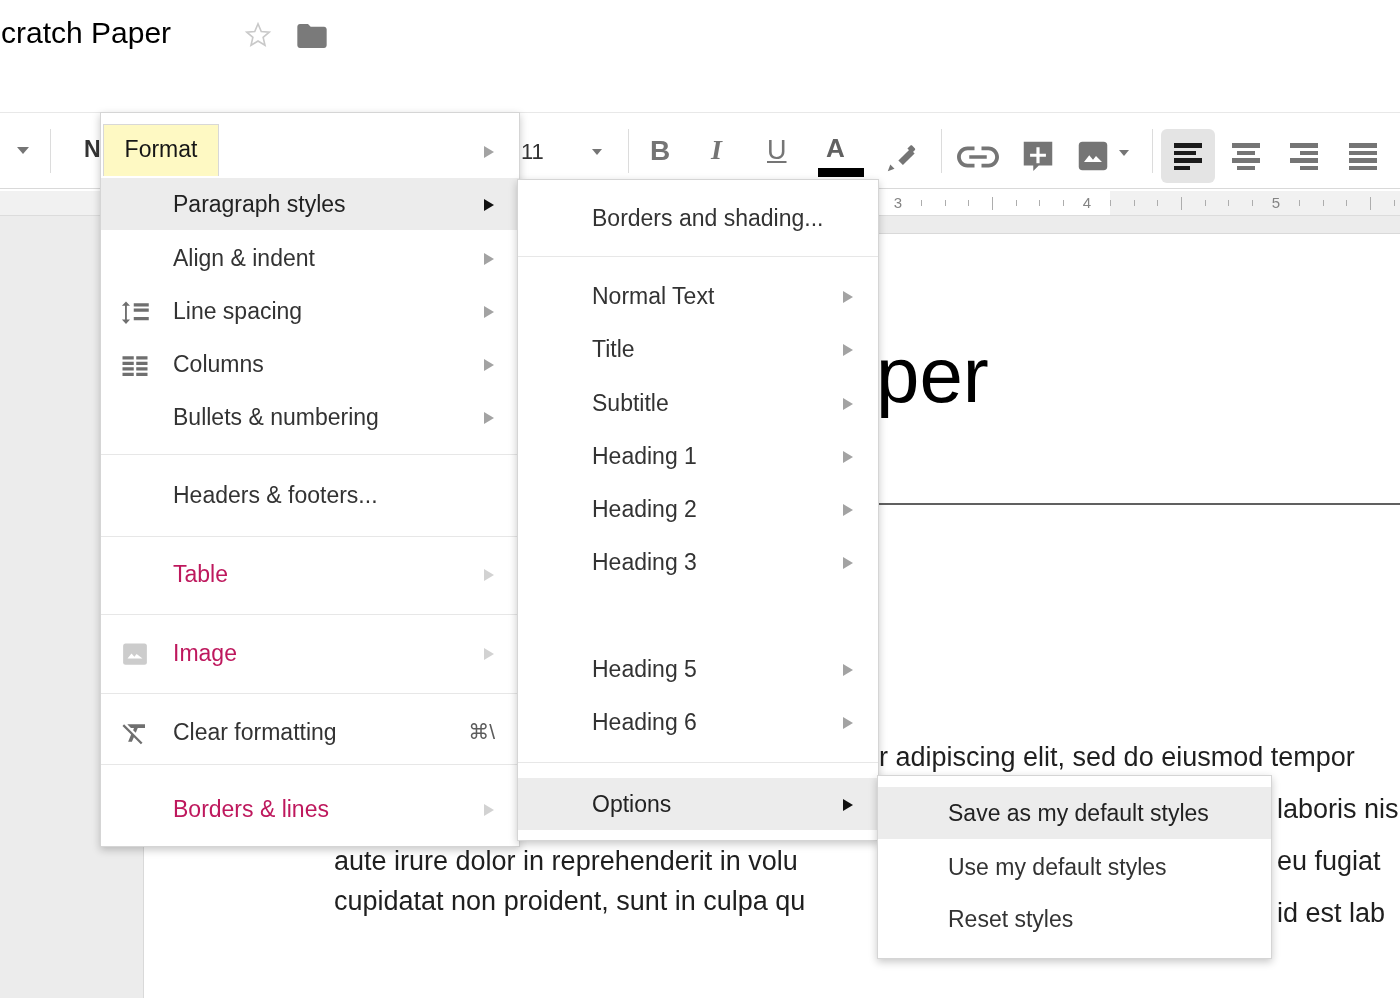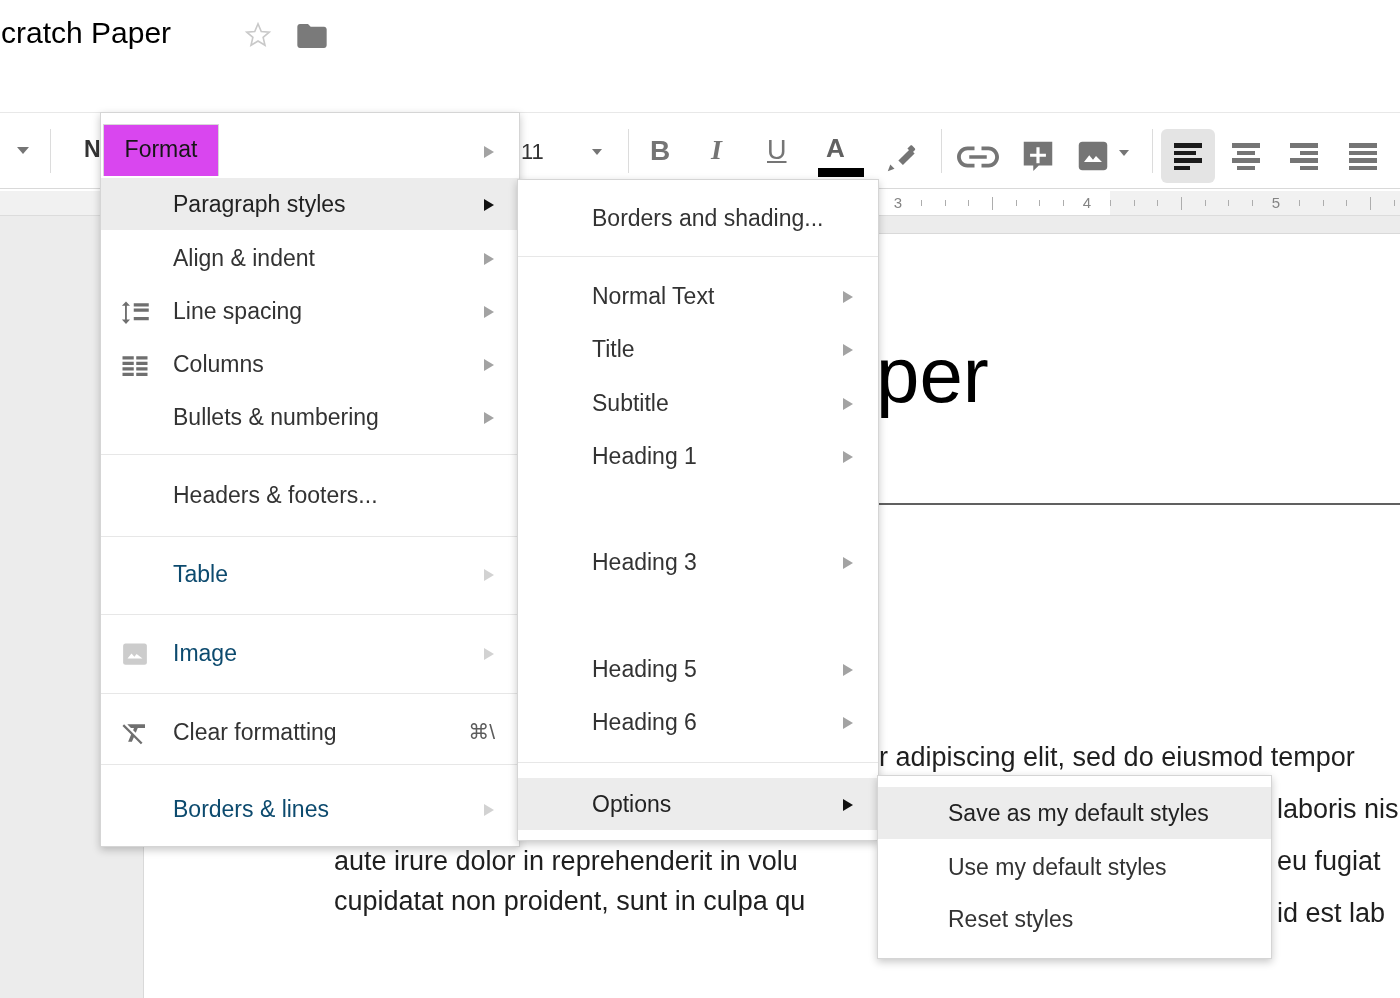--- a/index.html
+++ b/index.html
@@ -2,21 +2,21 @@
 <html><head>
 <meta charset="utf-8">
 <style>
   html,body{margin:0;padding:0;}
   body{width:1400px;height:998px;overflow:hidden;background:#fff;
        font-family:"Liberation Sans", sans-serif;position:relative;}
   .abs{position:absolute;}
   
   #doc-title{left:1px;top:16px;font-size:30px;color:#000;white-space:pre;}
   .mb-item{top:71px;font-size:23px;color:#161616;}
-  #format-box{left:103px;top:62px;width:114px;height:51px;background:#d946ef;
+  #format-box{left:103px;top:62px;width:114px;height:51px;background:#fef9c3;
       border:1px solid #d8d8d8;border-bottom:none;z-index:60;}
   #format-box span{display:block;text-align:center;line-height:49px;font-size:23px;color:#161616;}
   #save-status{left:565px;top:71px;font-size:23px;color:#757575;text-decoration:underline;letter-spacing:.4px;}
   
   #toolbar{left:0;top:112px;width:1400px;height:75px;background:#fff;
       border-top:1px solid #e8e8e8;border-bottom:1px solid #d9d9d9;z-index:5;}
   .tdiv{top:16px;width:1px;height:44px;background:#dcdcdc;}
   .caret{width:0;height:0;border-left:6px solid transparent;border-right:6px solid transparent;
       border-top:7px solid #757575;}
   .tbtn{color:#757575;}
@@ -38,21 +38,21 @@
       box-shadow:0 3px 8px rgba(0,0,0,.22);}
   #fmenu{left:100px;top:112px;width:418px;height:733px;z-index:50;}
   #pmenu{left:517px;top:179px;width:360px;height:660px;z-index:51;}
   #omenu{left:877px;top:775px;width:393px;height:182px;z-index:52;}
   .mi{position:absolute;left:0;right:0;height:52px;cursor:pointer;}
   .mi .lbl{position:absolute;left:72px;line-height:52px;font-size:23px;color:#333;white-space:pre;}
   #pmenu .mi .lbl{left:74px;text-align:center;}
   #omenu .mi .lbl{left:70px;}
   .mi.hl{background:#ececec;}
   .mi.hl .lbl{color:#222;}
-  .mi.dis .lbl{color:#0c4a6e;}
+  .mi.dis .lbl{color:#be185d;}
   .arr{position:absolute;right:25px;top:21px;width:0;height:0;
       border-left:10px solid #a3a3a3;border-top:6px solid transparent;border-bottom:6px solid transparent;}
   .mi.hl .arr{border-left-color:#111;}
   .mi.dis .arr{border-left-color:#d2d2d2;}
   .sep{position:absolute;left:0;right:0;height:1px;background:#e7e7e7;}
   .mshort{position:absolute;right:24px;line-height:52px;font-size:21px;color:#5c5c5c;}
   .micon{position:absolute;left:19px;top:12px;width:30px;height:30px;}
   
   .alignicon{position:absolute;width:28px;height:27px;}
   .alignicon i{position:absolute;height:4.5px;background:#757575;display:block;}
@@ -269,20 +269,24 @@
       <span class="arr"></span>
   </div>
   <div class="mi" style="top:197px;">
     <span class="lbl">Subtitle</span>
       <span class="arr"></span>
   </div>
   <div class="mi" style="top:250px;">
     <span class="lbl">Heading 1</span>
       <span class="arr"></span>
   </div>
+  <div class="mi" style="top:303px;">
+    <span class="lbl">Heading 2</span>
+      <span class="arr"></span>
+  </div>
   <div class="mi" style="top:356px;">
     <span class="lbl">Heading 3</span>
       <span class="arr"></span>
   </div>
   <div class="mi" style="top:463px;">
     <span class="lbl">Heading 5</span>
       <span class="arr"></span>
   </div>
   <div class="mi" style="top:516px;">
     <span class="lbl">Heading 6</span>

